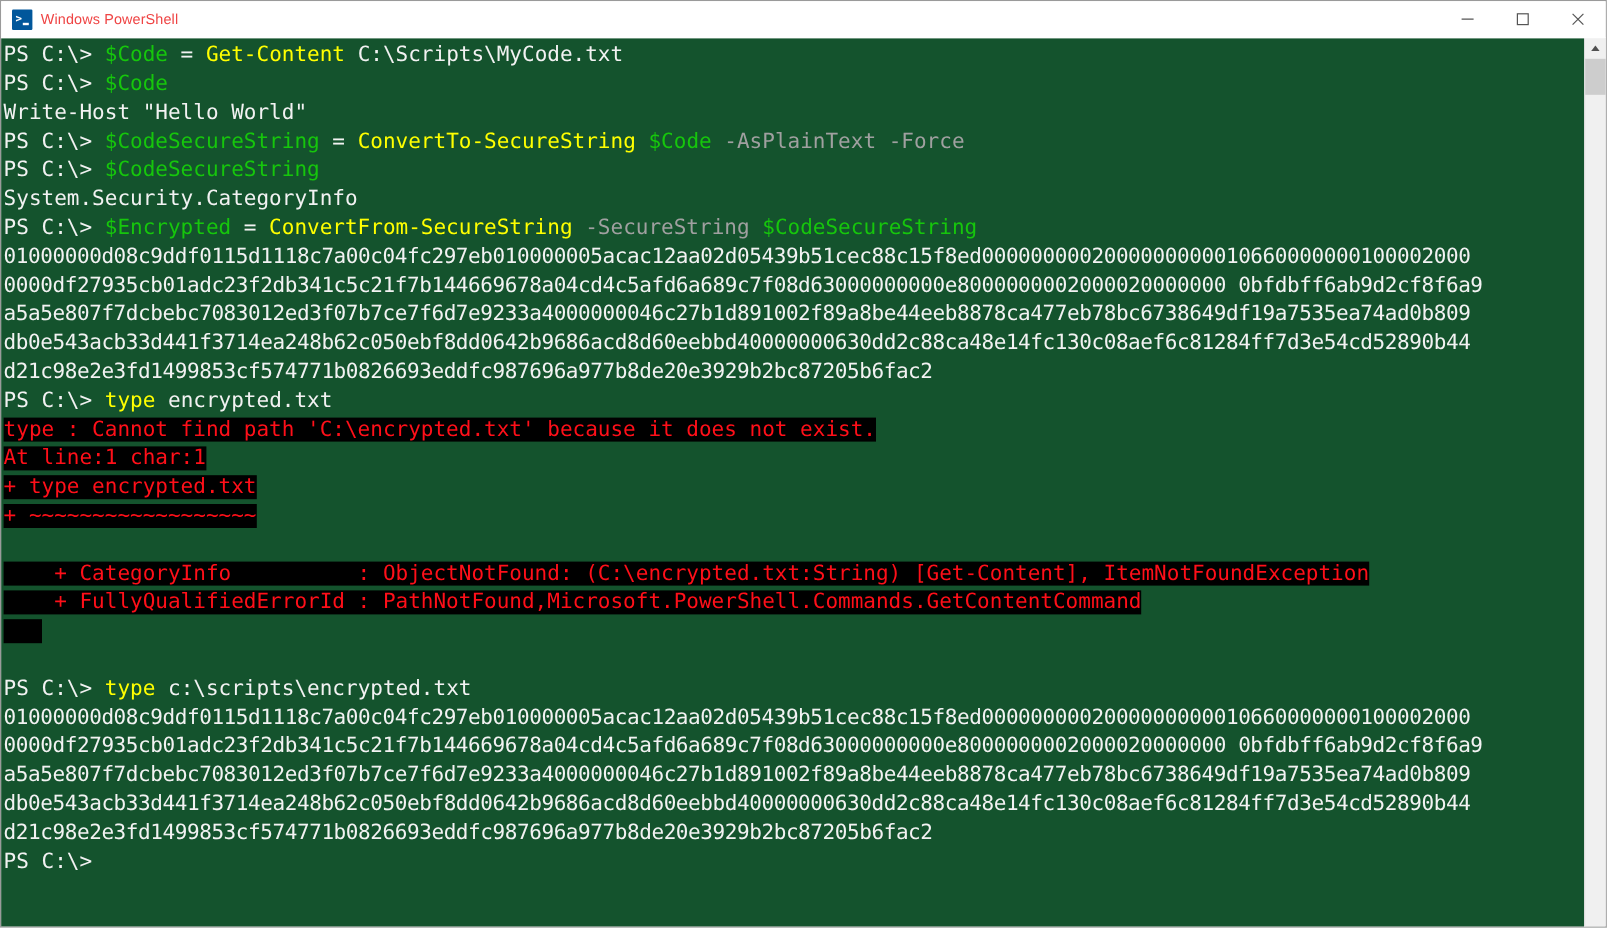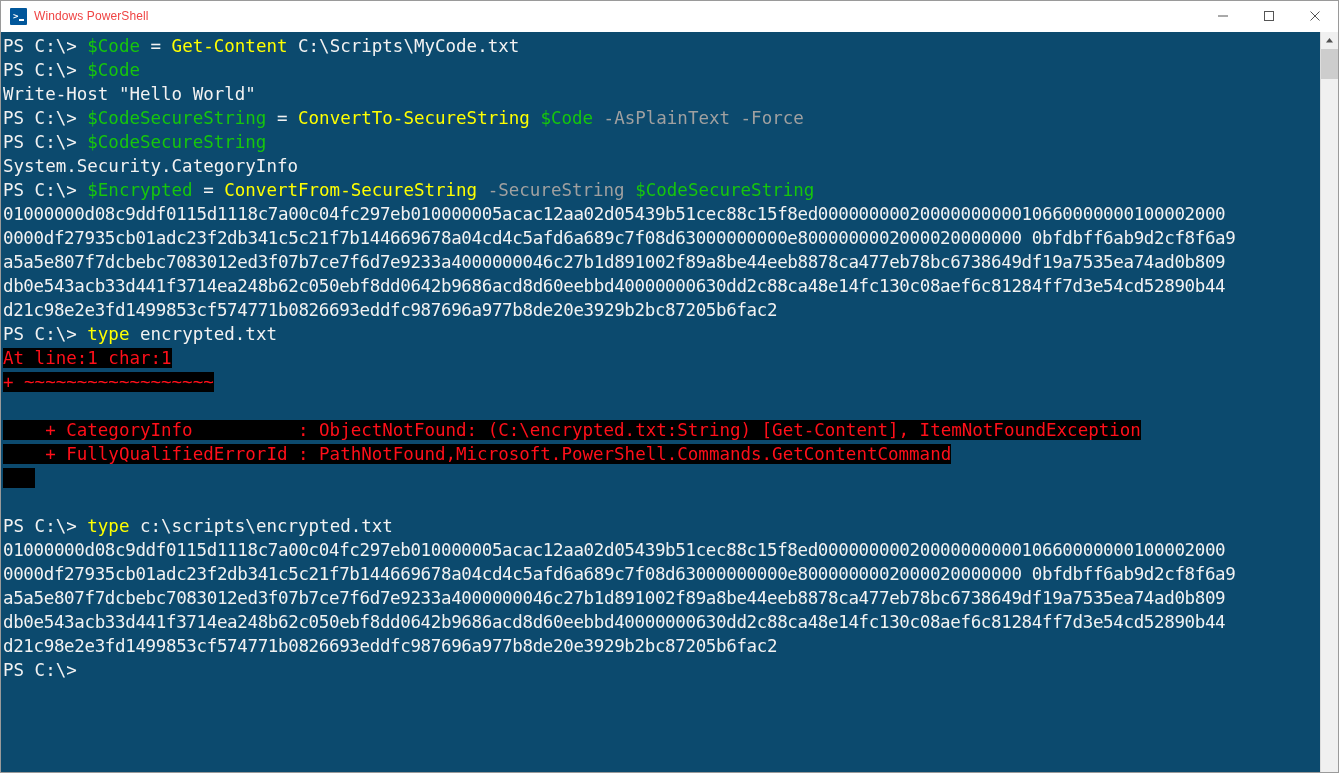--- a/index.html
+++ b/index.html
@@ -85,21 +85,21 @@
   .win-btn svg { display: block; }
   
   .console-wrap {
     flex: 1 1 auto;
     display: flex;
     position: relative;
     min-height: 0;
   }
   .console {
     flex: 1 1 auto;
-    background: #0c4a6e;
+    background: #14532d;
     position: relative;
     overflow: hidden;
     padding: 0;
   }
   .lines {
     position: absolute;
     left: 0;
     top: 2px;
     right: 0;
   }
@@ -190,21 +190,23 @@
           <div class="line"><span class="c-white">PS C:\&gt; </span><span class="c-green">$CodeSecureString</span><span class="c-white"> = </span><span class="c-yellow2">ConvertTo-SecureString</span><span class="c-white"> </span><span class="c-green">$Code</span><span class="c-white"> </span><span class="c-gray">-AsPlainText -Force</span></div>
           <div class="line"><span class="c-white">PS C:\&gt; </span><span class="c-green">$CodeSecureString</span></div>
           <div class="line"><span class="c-white">System.Security.CategoryInfo</span></div>
           <div class="line"><span class="c-white">PS C:\&gt; </span><span class="c-green">$Encrypted</span><span class="c-white"> = </span><span class="c-yellow2">ConvertFrom-SecureString</span><span class="c-white"> </span><span class="c-gray">-SecureString</span><span class="c-white"> </span><span class="c-green">$CodeSecureString</span></div>
           <div class="line"><span class="hexline">01000000d08c9ddf0115d1118c7a00c04fc297eb010000005acac12aa02d05439b51cec88c15f8ed0000000002000000000010660000000100002000</span></div>
           <div class="line"><span class="hexline">0000df27935cb01adc23f2db341c5c21f7b144669678a04cd4c5afd6a689c7f08d63000000000e8000000002000020000000 0bfdbff6ab9d2cf8f6a9</span></div>
           <div class="line"><span class="hexline">a5a5e807f7dcbebc7083012ed3f07b7ce7f6d7e9233a4000000046c27b1d891002f89a8be44eeb8878ca477eb78bc6738649df19a7535ea74ad0b809</span></div>
           <div class="line"><span class="hexline">db0e543acb33d441f3714ea248b62c050ebf8dd0642b9686acd8d60eebbd40000000630dd2c88ca48e14fc130c08aef6c81284ff7d3e54cd52890b44</span></div>
           <div class="line"><span class="hexline">d21c98e2e3fd1499853cf574771b0826693eddfc987696a977b8de20e3929b2bc87205b6fac2</span></div>
           <div class="line"><span class="c-white">PS C:\&gt; </span><span class="c-yellow2">type</span><span class="c-white"> encrypted.txt</span></div>
+          <div class="line"><span class="err">type : Cannot find path 'C:\encrypted.txt' because it does not exist.</span></div>
           <div class="line"><span class="err">At line:1 char:1</span></div>
+          <div class="line"><span class="err">+ type encrypted.txt</span></div>
           <div class="line"><span class="err">+ ~~~~~~~~~~~~~~~~~~</span></div>
           <div class="line"><span class="err"></span></div>
           <div class="line"><span class="err">    + CategoryInfo          : ObjectNotFound: (C:\encrypted.txt:String) [Get-Content], ItemNotFoundException</span></div>
           <div class="line"><span class="err">    + FullyQualifiedErrorId : PathNotFound,Microsoft.PowerShell.Commands.GetContentCommand</span></div>
           <div class="line"><span class="err">   </span></div>
           <div class="line"> </div>
           <div class="line"><span class="c-white">PS C:\&gt; </span><span class="c-yellow2">type</span><span class="c-white"> c:\scripts\encrypted.txt</span></div>
           <div class="line"><span class="hexline">01000000d08c9ddf0115d1118c7a00c04fc297eb010000005acac12aa02d05439b51cec88c15f8ed0000000002000000000010660000000100002000</span></div>
           <div class="line"><span class="hexline">0000df27935cb01adc23f2db341c5c21f7b144669678a04cd4c5afd6a689c7f08d63000000000e8000000002000020000000 0bfdbff6ab9d2cf8f6a9</span></div>
           <div class="line"><span class="hexline">a5a5e807f7dcbebc7083012ed3f07b7ce7f6d7e9233a4000000046c27b1d891002f89a8be44eeb8878ca477eb78bc6738649df19a7535ea74ad0b809</span></div>

